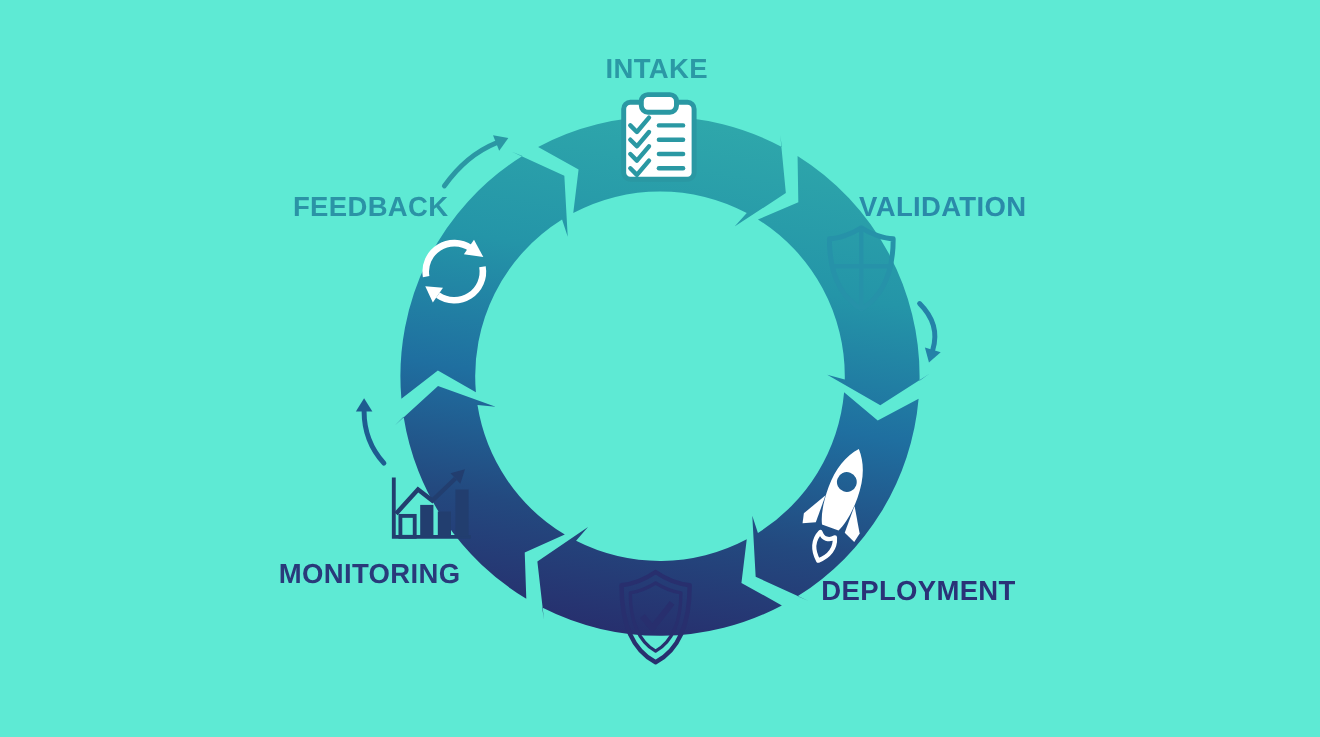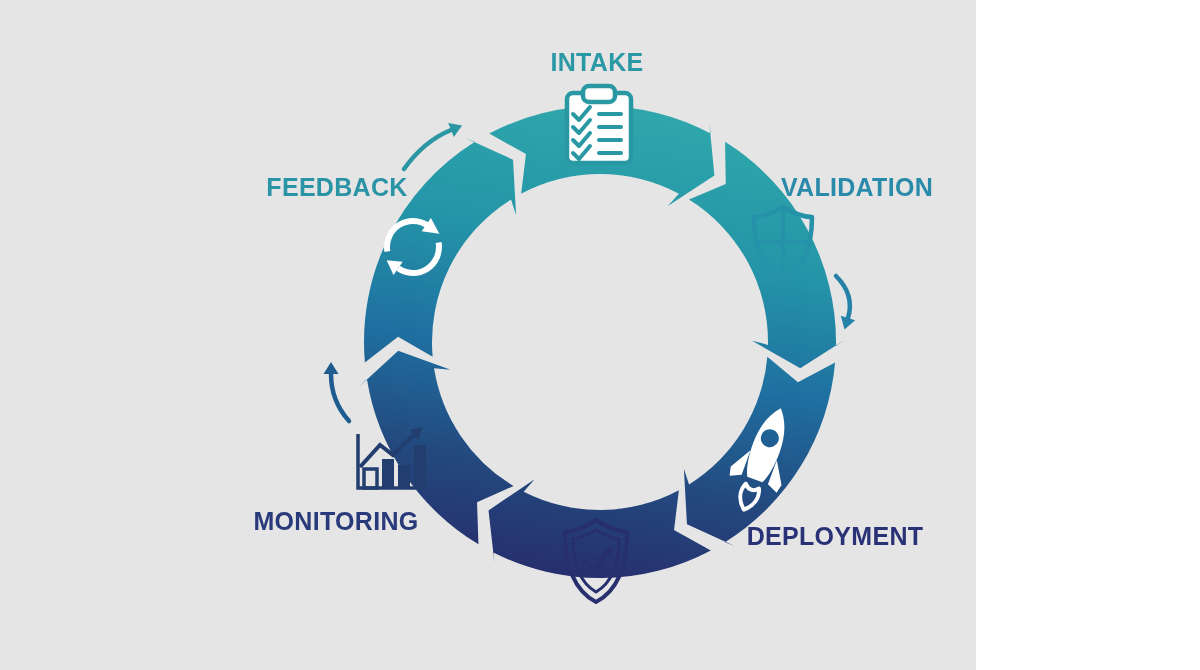--- a/index.html
+++ b/index.html
@@ -1,16 +1,16 @@
 <!DOCTYPE html>
 <html><head>
 <meta charset="utf-8">
 <style>
   html,body{margin:0;padding:0;background:#ffffff;}
-  .stage-wrap{width:976px;height:670px;position:relative;overflow:hidden;background:#e5e5e5;}
+  .stage-wrap{width:1200px;height:670px;position:relative;overflow:hidden;background:#5eead4;}
   svg{display:block;}
   .stage-label{
     font-family:"Liberation Sans", sans-serif;
     font-weight:bold;
     font-size:25px;
     letter-spacing:.3px;
     text-anchor:middle;
   }
 </style>
 </head>

